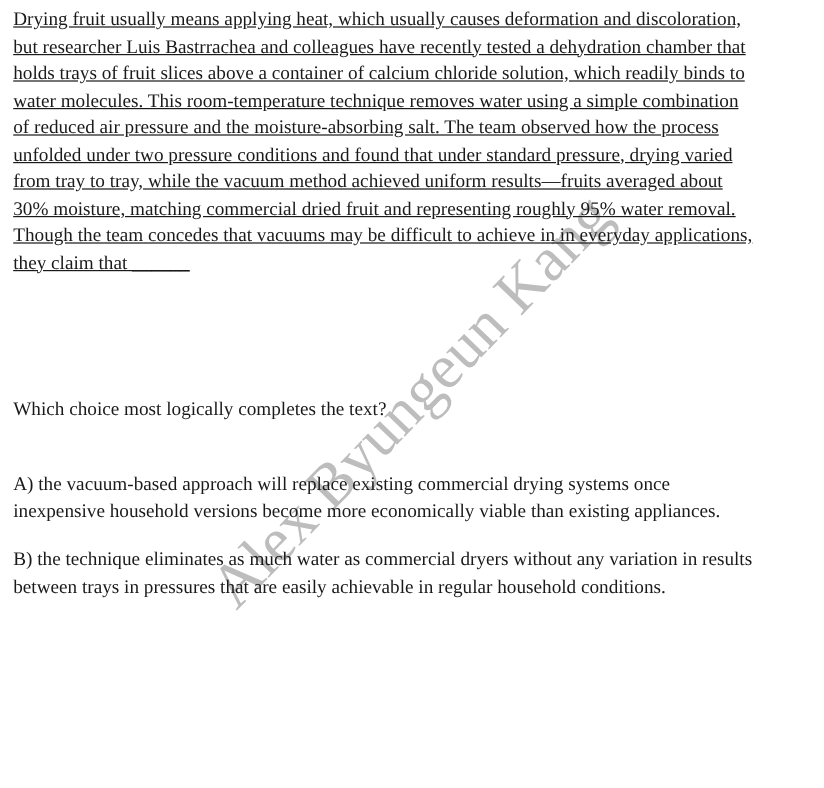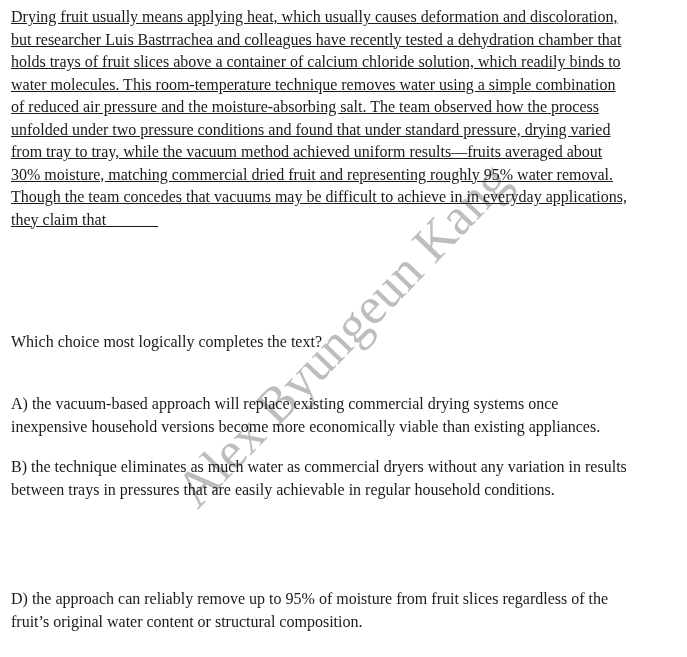--- a/index.html
+++ b/index.html
@@ -64,16 +64,14 @@
 
   <div class="textblock question">Which choice most logically completes the text?</div>
 
   <div class="textblock choice-a">A) the vacuum-based approach will replace existing commercial drying systems once
 inexpensive household versions become more economically viable than existing appliances.</div>
 
   <div class="textblock choice-b">B) the technique eliminates as much water as commercial dryers without any variation in results
 between trays in pressures that are easily achievable in regular household conditions.</div>
 
 
-  <div class="textblock choice-d">D) the approach can reliably remove up to 95% of moisture from fruit slices regardless of the
-fruit’s original water content or structural composition.</div>
 
 </div>
 
 </body></html>

